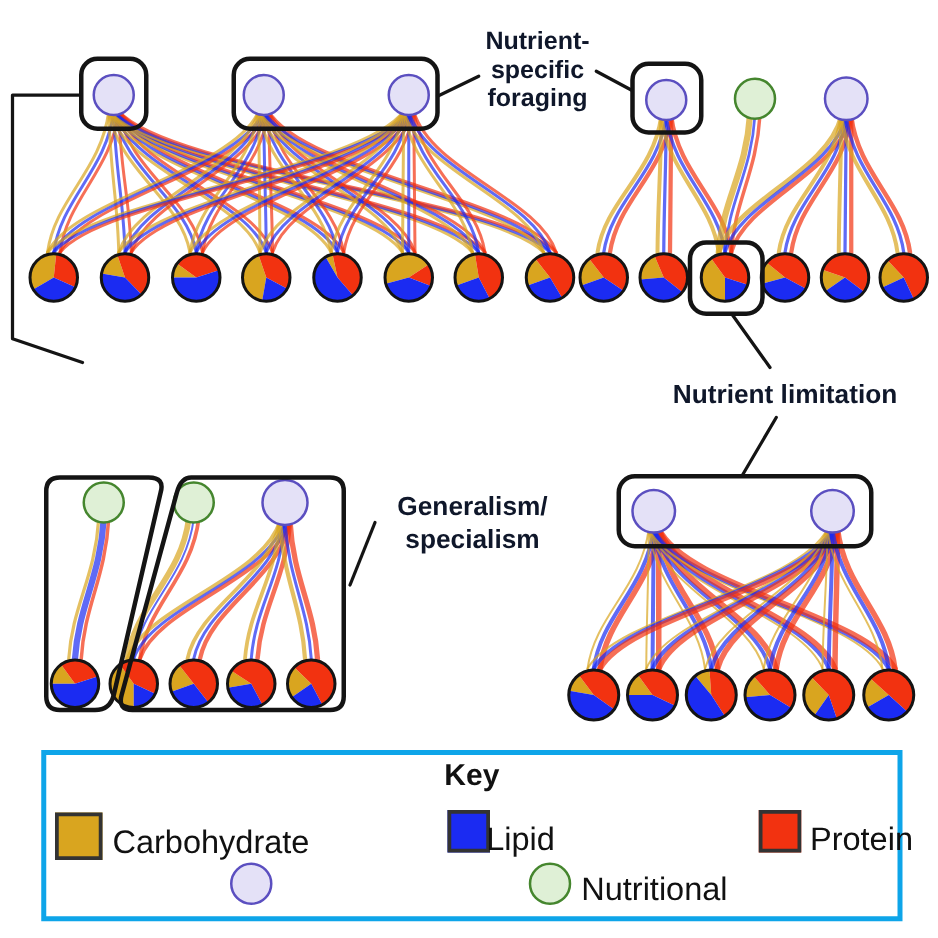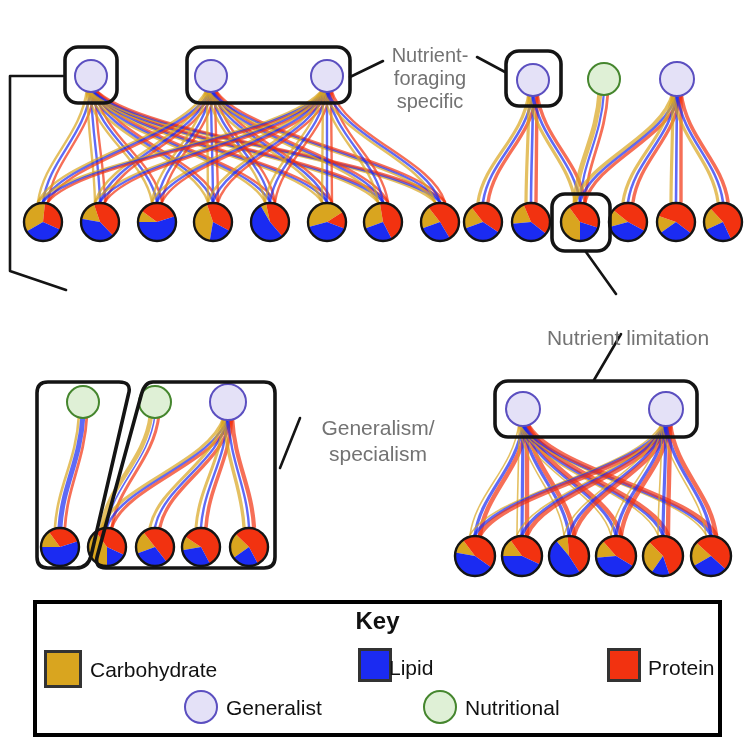--- a/index.html
+++ b/index.html
@@ -1,29 +1,29 @@
 <!DOCTYPE html>
 <html><head>
 <meta charset="utf-8">
 <style>
   html,body{margin:0;padding:0;background:#ffffff;}
   .stage{position:relative;width:750px;height:750px;background:#ffffff;
          font-family:"Liberation Sans",sans-serif;color:#111;overflow:hidden;}
   svg{position:absolute;left:0;top:0;}
-  .anno{position:absolute;font-weight:400;font-size:21px;color:#737373;line-height:24px;margin-top:22px;}
+  .anno{position:absolute;font-weight:700;font-size:21px;color:#0f172a;line-height:24px;}
   .anno-center{text-align:center;}
   #label-nsf{left:368px;top:22px;width:124px;font-size:20px;line-height:23px;}
   #label-naivety{left:72px;top:285px;}
   #label-nlim{left:527px;top:304px;width:202px;}
   #label-gen{left:298px;top:393px;width:160px;line-height:26px;}
   .key-box{position:absolute;left:33px;top:600px;width:681px;height:129px;
-           border:4px solid #000000;background:#fff;}
+           border:4px solid #0ea5e9;background:#fff;}
   .key-title{position:absolute;left:0;top:3px;width:100%;text-align:center;
              font-size:24px;font-weight:700;}
-  .key-item-label{position:absolute;font-size:21px;font-weight:400;white-space:nowrap;}
+  .key-item-label{position:absolute;font-size:26px;font-weight:400;white-space:nowrap;}
   .key-swatch{position:absolute;border:3px solid #333;box-sizing:border-box;}
   .key-circle{position:absolute;width:34px;height:34px;border-radius:50%;
               box-sizing:border-box;}
 </style>
 </head>
 <body>
 
 <div class="stage">
 
   <svg id="net" width="750" height="750" viewBox="0 0 750 750">
@@ -298,22 +298,22 @@
       <polyline points="63,76 10,76 10,271 66,290" fill="none" stroke="#141414" stroke-width="2.6" stroke-linejoin="round" stroke-linecap="round"></polyline>
       <polyline points="350,77 383,61" fill="none" stroke="#141414" stroke-width="2.6" stroke-linejoin="round" stroke-linecap="round"></polyline>
       <polyline points="477,57 505,72" fill="none" stroke="#141414" stroke-width="2.6" stroke-linejoin="round" stroke-linecap="round"></polyline>
       <polyline points="586,252 616,294" fill="none" stroke="#141414" stroke-width="2.6" stroke-linejoin="round" stroke-linecap="round"></polyline>
       <polyline points="621,334 594,380" fill="none" stroke="#141414" stroke-width="2.6" stroke-linejoin="round" stroke-linecap="round"></polyline>
       <polyline points="300,418 280,468" fill="none" stroke="#141414" stroke-width="2.6" stroke-linejoin="round" stroke-linecap="round"></polyline>
     </svg>
 
   <div class="anno anno-center" id="label-nsf">
     <div>Nutrient-</div>
+    <div>specific</div>
     <div>foraging</div>
-    <div>specific</div>
   </div>
 
 
   <div class="anno anno-center" id="label-gen">
     <div>Generalism/</div>
     <div>specialism</div>
   </div>
 
   <div class="anno anno-center" id="label-nlim">Nutrient limitation</div>
 
@@ -323,19 +323,18 @@
     <div class="key-swatch" style="left: 7px; top: 46px; width: 38px; height: 38px; background-color: rgb(217, 165, 31);"></div>
     <div class="key-item-label" style="left:53px;top:54px;">Carbohydrate</div>
 
     <div class="key-swatch" style="left: 321px; top: 44px; width: 34px; height: 34px; background-color: rgb(27, 43, 242);"></div>
     <div class="key-item-label" style="left:352px;top:52px;">Lipid</div>
 
     <div class="key-swatch" style="left: 570px; top: 44px; width: 34px; height: 34px; background-color: rgb(242, 50, 16);"></div>
     <div class="key-item-label" style="left:611px;top:52px;">Protein</div>
 
     <div class="key-circle" style="left: 147px; top: 86px; border: 2.5px solid rgb(91, 79, 192); background-color: rgb(228, 225, 247);"></div>
-    <div class="key-item-label" style="left:189px;top:92px;">Generalist</div>
 
     <div class="key-circle" style="left: 386px; top: 86px; border: 2.5px solid rgb(69, 134, 46); background-color: rgb(223, 240, 214);"></div>
     <div class="key-item-label" style="left:428px;top:92px;">Nutritional</div>
   </div>
 
 </div>
 
 </body></html>

